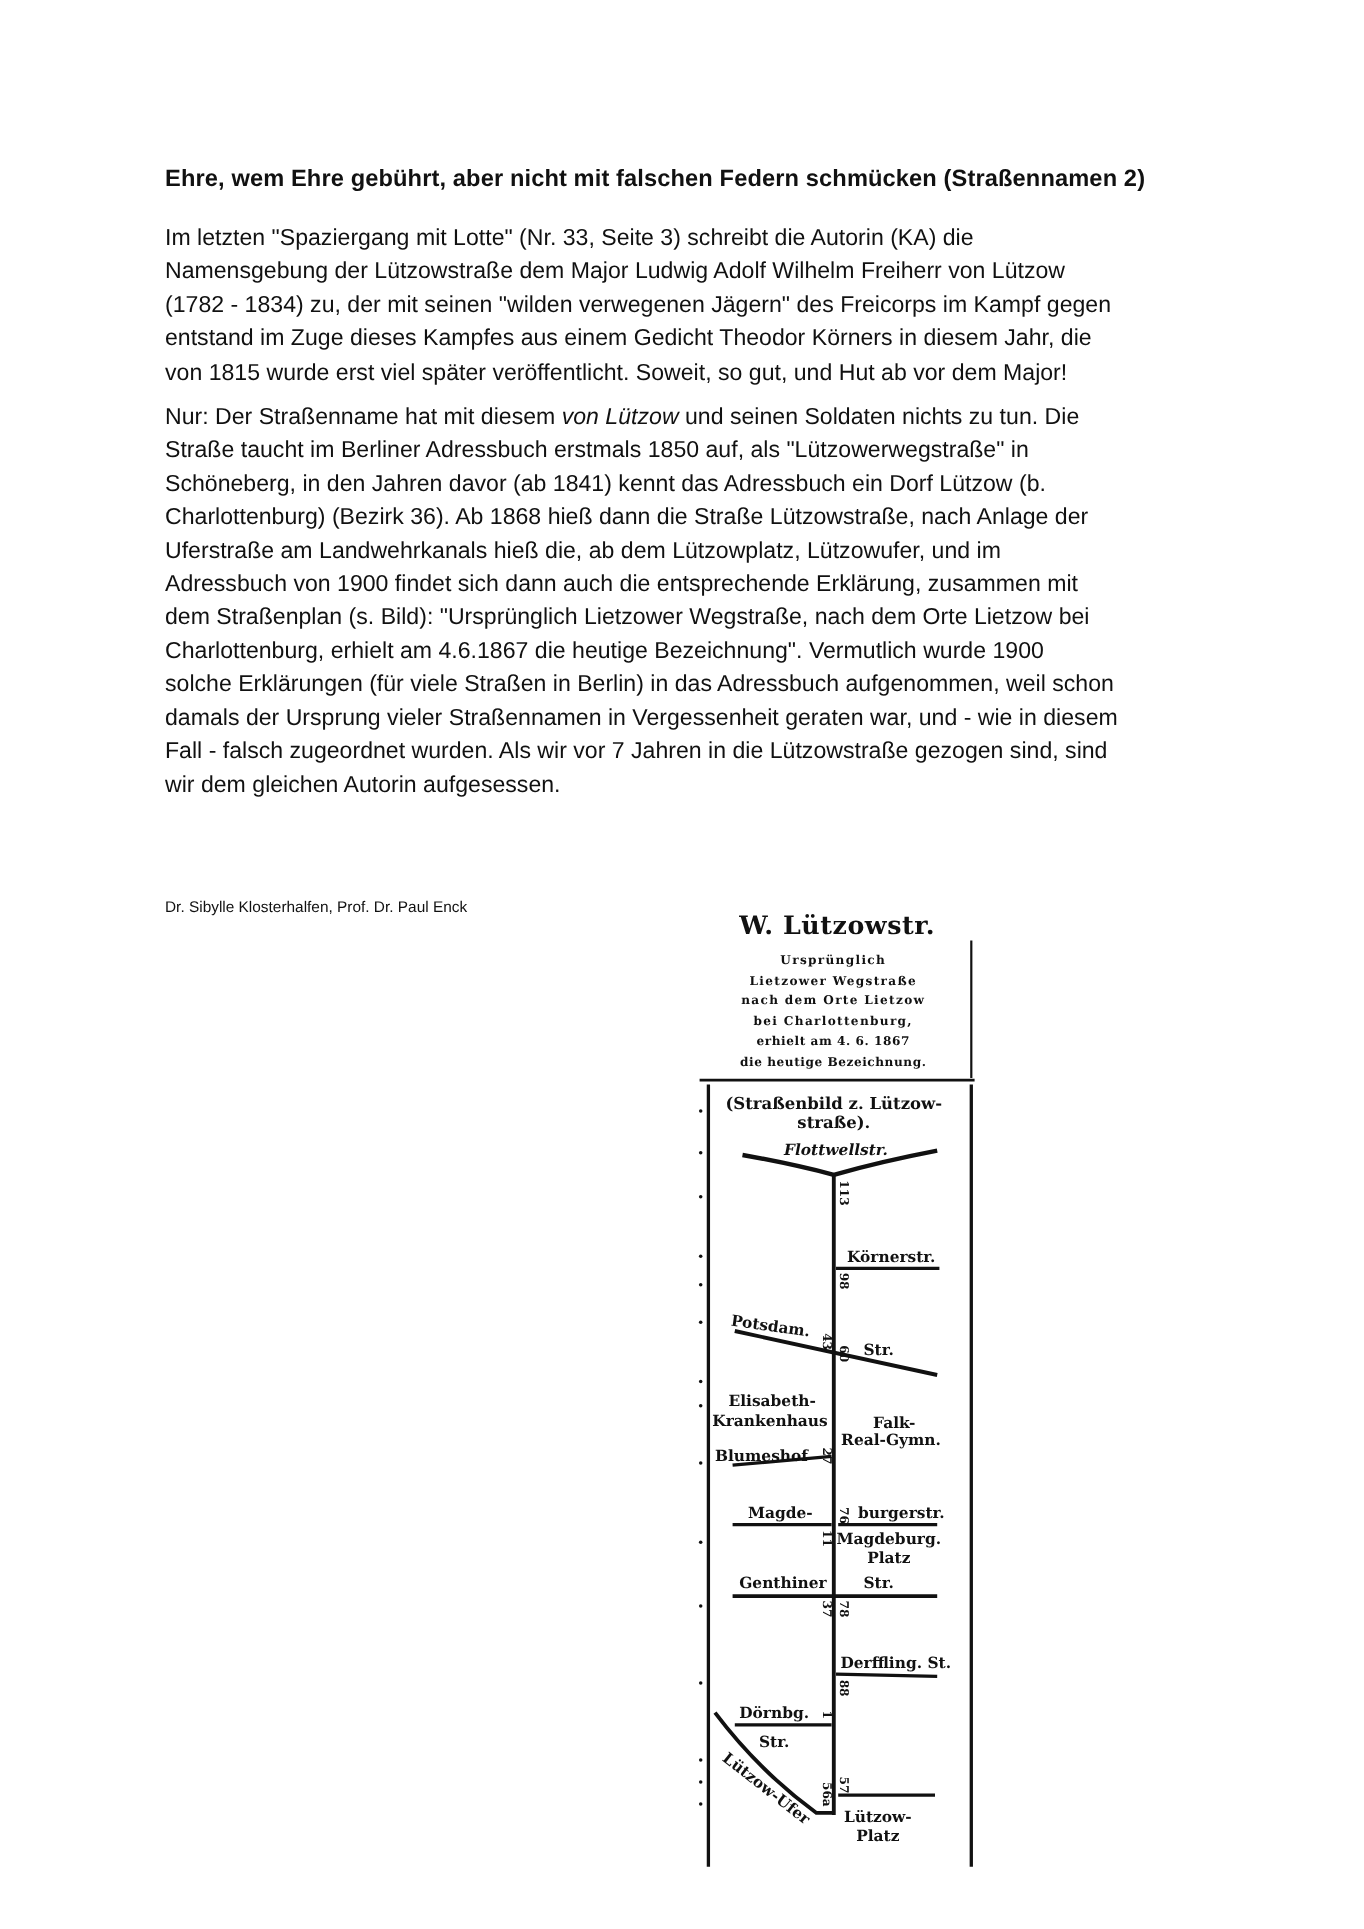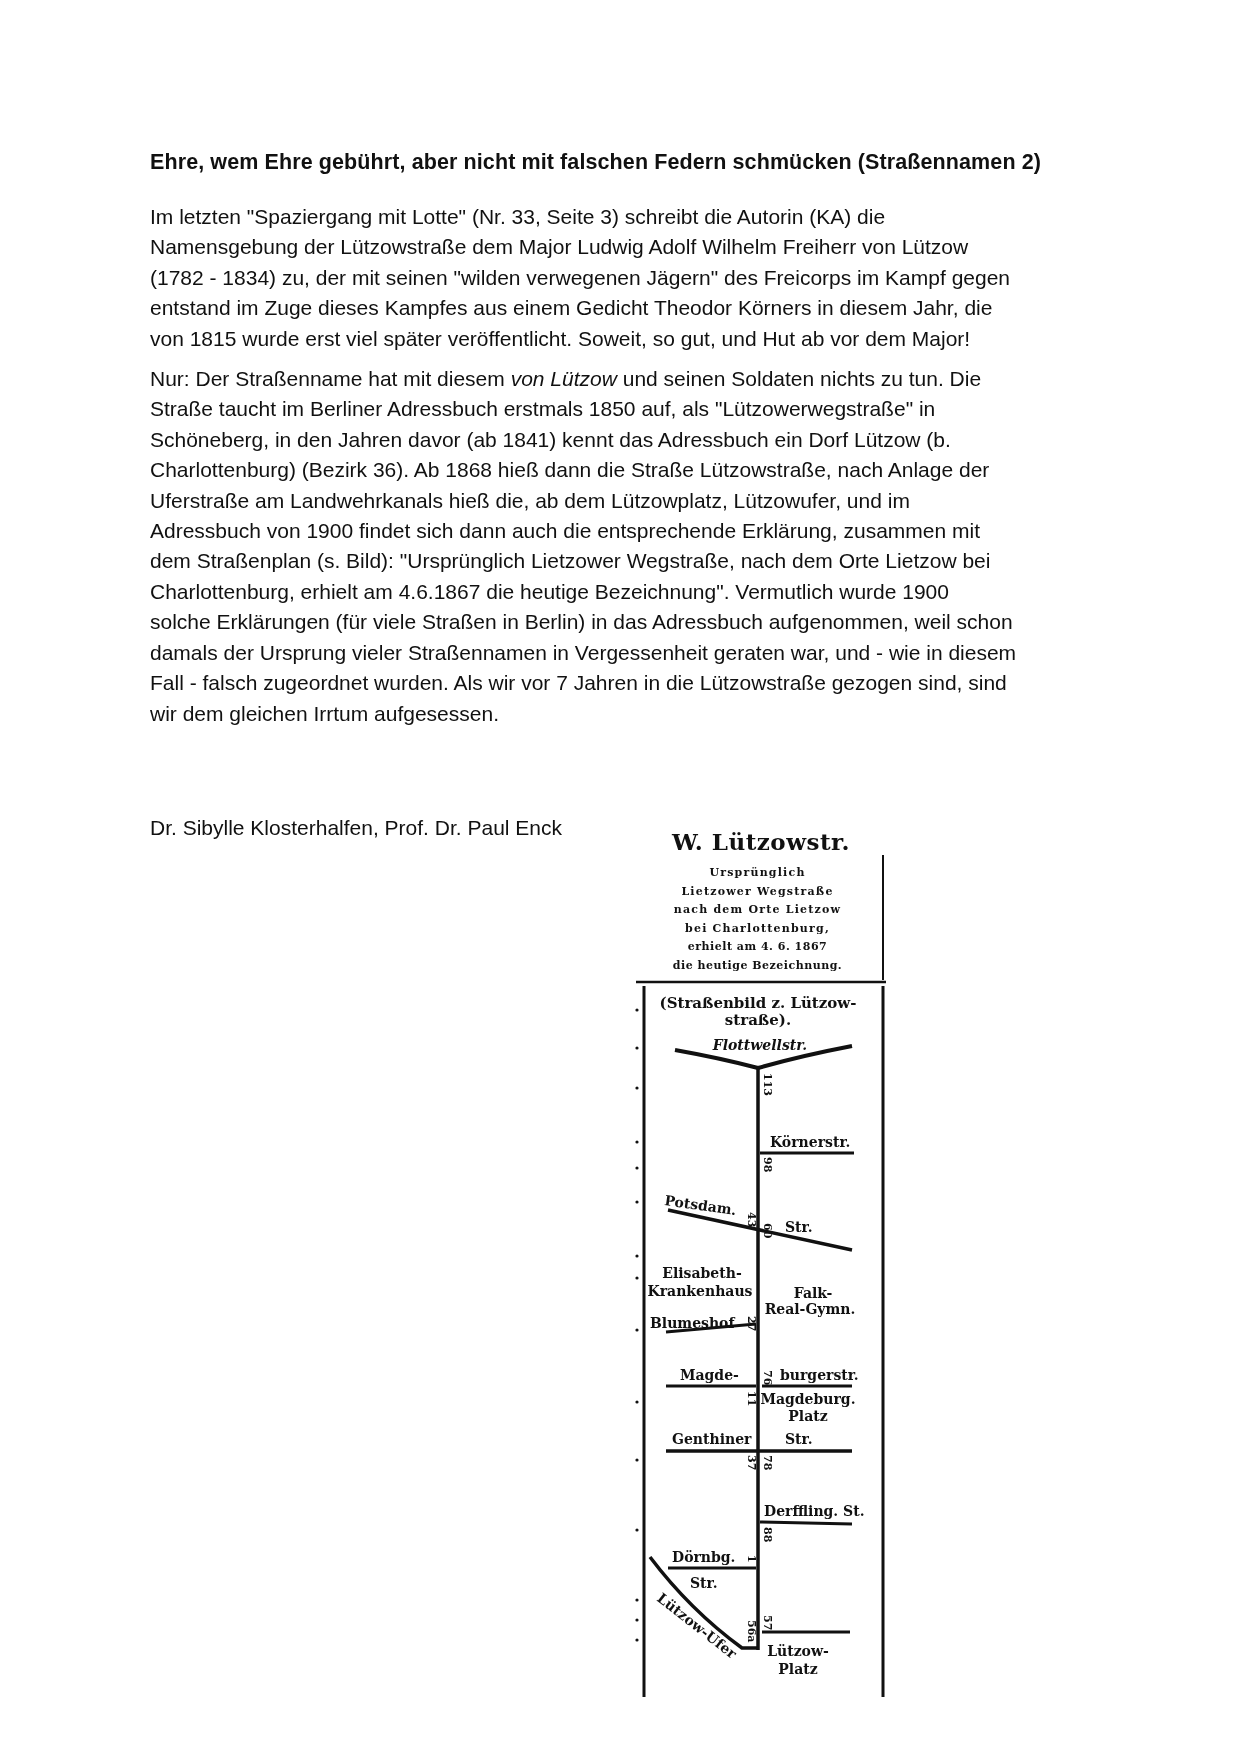--- a/index.html
+++ b/index.html
@@ -4,21 +4,21 @@
 <style>
   html, body { margin: 0; padding: 0; background: #ffffff; }
   body { width: 1240px; height: 1754px; position: relative; overflow: hidden;
          font-family: "Liberation Sans", "DejaVu Sans", sans-serif; color: #111; }
   .title { position: absolute; left: 150px; top: 150px; width: 960px;
            font-size: 21.5px; font-weight: bold; letter-spacing: 0.1px; white-space: nowrap; }
   .body { position: absolute; left: 150px; top: 202px; width: 960px; font-size: 21px; line-height: 30.4px; }
   .para { margin: 0 0 10px 0; }
   .line { display: block; white-space: nowrap; }
   .line em { font-style: italic; }
-  .author { position: absolute; left: 150px; top: 816px; font-size: 21px; white-space: nowrap; }
+  .author { position: absolute; left: 150px; top: 816px; font-size: 14px; white-space: nowrap; }
 
   .clip { position: absolute; left: 630px; top: 800px; width: 290px; height: 900px; }
   .clip-title { position: absolute; left: 42px; top: 18px; font-family: "DejaVu Serif", serif;
                 font-weight: bold; font-size: 23px; white-space: nowrap; letter-spacing: 0.5px; margin-top: 10px; }
   .clip-desc { position: absolute; left: 0; top: 64px; width: 255px; text-align: center;
                font-family: "DejaVu Serif", serif; font-weight: bold; font-size: 11px; line-height: 18.5px; }
   .clip-desc span { display: block; white-space: nowrap; letter-spacing: 1.2px; }
   .clip-desc span.small { letter-spacing: 0.5px; }
   svg.map { position: absolute; left: 0; top: 0; }
   .map-text { font-family: "DejaVu Serif", serif; font-weight: bold; fill: #111; }
@@ -42,21 +42,21 @@
     <span class="line">Straße taucht im Berliner Adressbuch erstmals 1850 auf, als "Lützowerwegstraße" in</span>
     <span class="line">Schöneberg, in den Jahren davor (ab 1841) kennt das Adressbuch ein Dorf Lützow (b.</span>
     <span class="line">Charlottenburg) (Bezirk 36). Ab 1868 hieß dann die Straße Lützowstraße, nach Anlage der</span>
     <span class="line">Uferstraße am Landwehrkanals hieß die, ab dem Lützowplatz, Lützowufer, und im</span>
     <span class="line">Adressbuch von 1900 findet sich dann auch die entsprechende Erklärung, zusammen mit</span>
     <span class="line">dem Straßenplan (s. Bild): "Ursprünglich Lietzower Wegstraße, nach dem Orte Lietzow bei</span>
     <span class="line">Charlottenburg, erhielt am 4.6.1867 die heutige Bezeichnung". Vermutlich wurde 1900</span>
     <span class="line">solche Erklärungen (für viele Straßen in Berlin) in das Adressbuch aufgenommen, weil schon</span>
     <span class="line">damals der Ursprung vieler Straßennamen in Vergessenheit geraten war, und - wie in diesem</span>
     <span class="line">Fall - falsch zugeordnet wurden. Als wir vor 7 Jahren in die Lützowstraße gezogen sind, sind</span>
-    <span class="line">wir dem gleichen Irrtum aufgesessen.</span>
+    <span class="line">wir dem gleichen Autorin aufgesessen.</span>
   </div>
 </div>
 
 <div class="author">Dr. Sibylle Klosterhalfen, Prof. Dr. Paul Enck</div>
 
 <div class="clip">
   <div class="clip-title">W. Lützowstr.</div>
   <div class="clip-desc">
     <span>Ursprünglich</span>
     <span>Lietzower Wegstraße</span>

